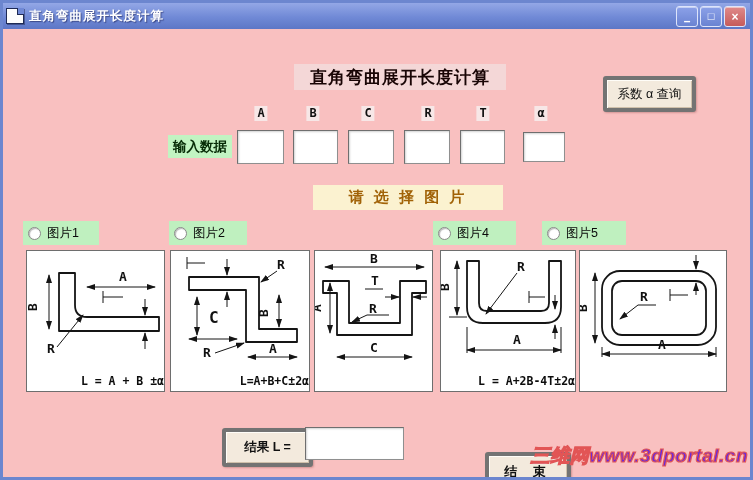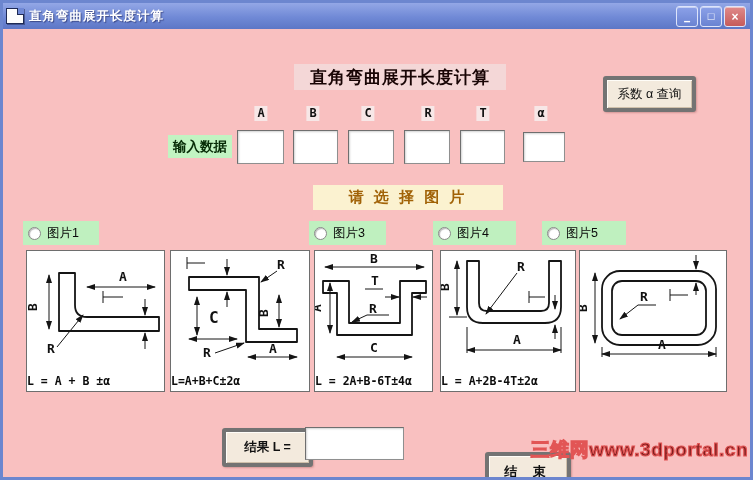--- a/index.html
+++ b/index.html
@@ -44,31 +44,31 @@
     color:#a16207;font-size:15px;font-weight:bold;letter-spacing:3px;
     display:flex;align-items:center;justify-content:center;}
   .radio-block{position:absolute;top:192px;height:24px;background:#bff0bf;
     display:flex;align-items:center;gap:6px;padding-left:5px;box-sizing:border-box;}
   .radio{width:11px;height:11px;border-radius:50%;background:#fff;border:1px solid #8a8a8a;
     box-shadow:inset 1px 1px 1px rgba(0,0,0,.28);flex:0 0 auto;}
   .radio-label{font-size:12.5px;color:#0a0a0a;}
   .frame{position:absolute;top:221px;height:142px;background:#fff;border:1px solid #6e6e6e;
     box-sizing:border-box;}
   .frame svg{display:block;}
-  .formula{position:absolute;left:0;right:0;bottom:3px;text-align:left;color:#0c0c0c;
+  .formula{position:absolute;left:0;right:0;bottom:3px;text-align:right;color:#0c0c0c;
     font-family:"DejaVu Sans Mono",monospace;font-size:11.5px;font-weight:bold;white-space:nowrap;}
   .part{fill:none;stroke:#151515;stroke-width:1.8;stroke-linejoin:round;}
   .dim{stroke:#151515;stroke-width:1;fill:none;}
   .dl{fill:#111;font-family:"DejaVu Sans Mono",monospace;font-size:13px;font-weight:bold;}
   .dl.big{font-size:16px;}
   .result-panel{position:absolute;left:219px;top:399px;width:83px;height:31px;font-size:12.5px;font-weight:bold;}
   .result-box{left:302px;top:398px;width:99px;height:33px;}
   .end-btn{position:absolute;left:482px;top:399px;width:78px;height:31px;font-size:13px;font-weight:bold;letter-spacing:6px;margin-top:24px;}
-  .watermark{position:absolute;right:2px;bottom:14px;font-size:19px;font-weight:bold;
-    color:#7f1d1d;-webkit-text-stroke:1.2px #e25555;letter-spacing:0.5px;white-space:nowrap;}
+  .watermark{position:absolute;right:2px;bottom:8px;font-size:19px;font-weight:bold;
+    color:#6d28d9;-webkit-text-stroke:1.2px #e25555;letter-spacing:0.5px;white-space:nowrap;font-style:italic;}
 </style>
 </head>
 <body>
 
 <svg width="0" height="0" style="position:absolute">
   <defs>
     <marker id="ar" markerWidth="10" markerHeight="8" refX="8" refY="3" orient="auto-start-reverse" markerUnits="userSpaceOnUse">
       <path d="M0,0L9,3L0,6Z" fill="#151515"></path>
     </marker>
   </defs>
@@ -112,23 +112,23 @@
     <input class="tbox" style="left: 401px; top: 101px; width: 46px; height: 34px;" value="">
     <input class="tbox" style="left: 457px; top: 101px; width: 45px; height: 34px;" value="">
     <input class="tbox" style="left: 520px; top: 103px; width: 42px; height: 30px;" value="">
 
     <div class="prompt">请 选 择 图 片</div>
 
     <div class="radio-block" style="left:20px;width:76px">
       <span class="radio"></span>
       <span class="radio-label">图片1</span>
     </div>
-    <div class="radio-block" style="left:306px;width:77px">
-      <span class="radio"></span>
-      <span class="radio-label">图片3</span>
+    <div class="radio-block" style="left:166px;width:78px">
+      <span class="radio"></span>
+      <span class="radio-label">图片2</span>
     </div>
     <div class="radio-block" style="left:430px;width:83px">
       <span class="radio"></span>
       <span class="radio-label">图片4</span>
     </div>
     <div class="radio-block" style="left:539px;width:84px">
       <span class="radio"></span>
       <span class="radio-label">图片5</span>
     </div>
 
@@ -181,21 +181,20 @@
         <line class="dim" x1="70" y1="46" x2="84" y2="46" marker-end="url(#ar)"></line>
         <line class="dim" x1="112" y1="46" x2="98" y2="46" marker-end="url(#ar)"></line>
         <text class="dl" x="54" y="62">R</text>
         <line class="dim" x1="52" y1="64" x2="74" y2="64"></line>
         <line class="dim" x1="52" y1="64" x2="37" y2="71" marker-end="url(#ar)"></line>
         <line class="dim" x1="15" y1="32" x2="15" y2="82" marker-start="url(#ar)" marker-end="url(#ar)"></line>
         <text class="dl" x="6" y="57" text-anchor="middle" transform="rotate(-90 6 57)">A</text>
         <line class="dim" x1="22" y1="106" x2="97" y2="106" marker-start="url(#ar)" marker-end="url(#ar)"></line>
         <text class="dl" x="59" y="101" text-anchor="middle">C</text>
       </svg>
-      <div class="formula">L = 2A+B-6T±4α</div>
     </div>
 
     <div class="frame" style="left:437px;width:136px">
       <svg width="134" height="116" viewBox="0 0 134 116">
         <path class="part" d="M26,10 L26,56 Q26,72 42,72 L104,72 Q120,72 120,56 L120,10 L108,10 L108,52 Q108,60 100,60 L46,60 Q38,60 38,52 L38,10 Z"></path>
         <line class="dim" x1="16" y1="10" x2="16" y2="64" marker-start="url(#ar)" marker-end="url(#ar)"></line>
         <line class="dim" x1="8" y1="66" x2="26" y2="66"></line>
         <text class="dl" x="8" y="36" text-anchor="middle" transform="rotate(-90 8 36)">B</text>
         <text class="dl" x="76" y="20">R</text>
         <line class="dim" x1="76" y1="22" x2="45" y2="63" marker-end="url(#ar)"></line>

